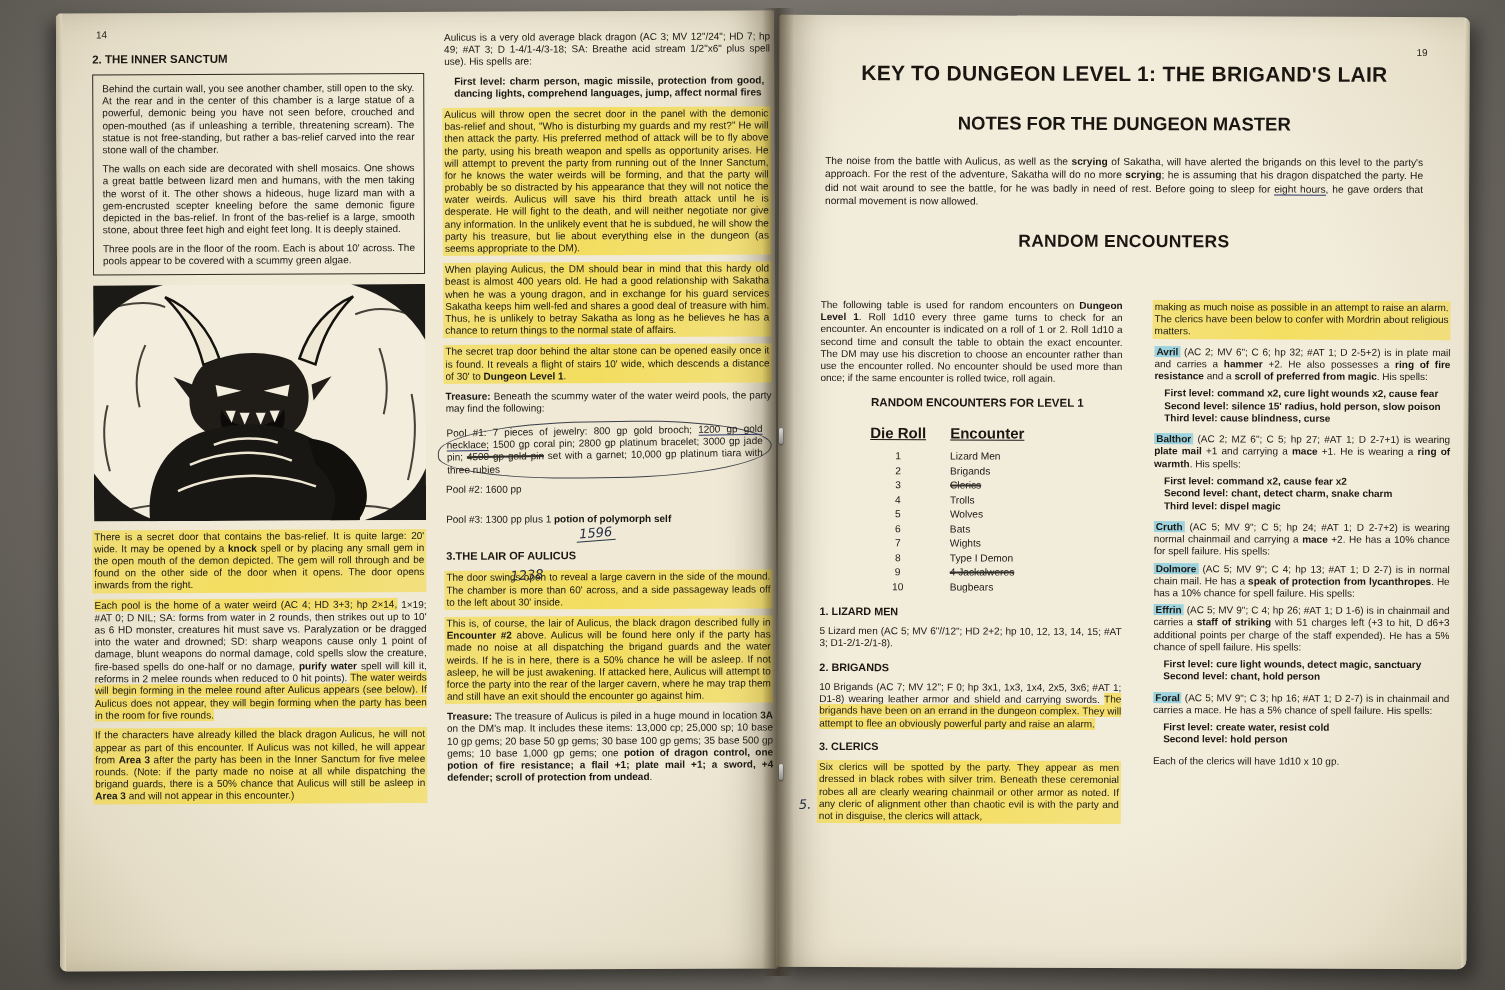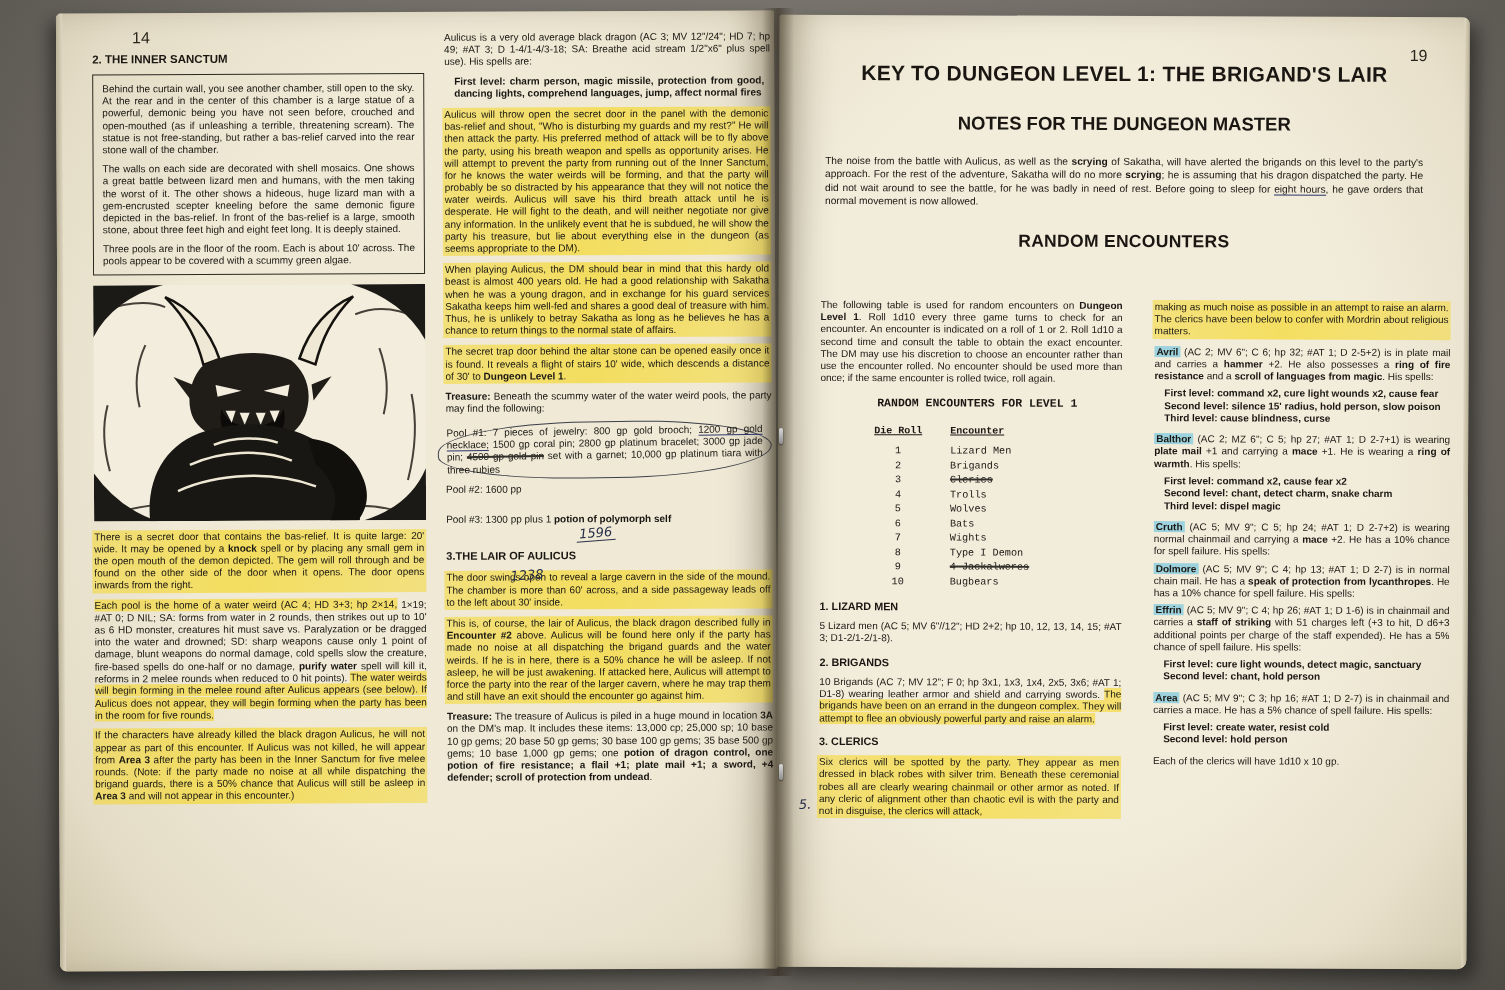--- a/index.html
+++ b/index.html
@@ -29,21 +29,21 @@
   }
   .page-right::after{content:"";position:absolute;right:0;top:0;bottom:0;width:5px;
     background:linear-gradient(270deg,#b9b096,#e0d8c2);}
   .gutter{position:absolute;left:762px;top:8px;width:32px;height:968px;pointer-events:none;
     background:linear-gradient(90deg, rgba(30,22,8,0) 0%, rgba(30,22,8,0.45) 50%, rgba(30,22,8,0) 100%);}
   .staple{position:absolute;left:779px;width:4px;height:16px;border-radius:2px;
     background:linear-gradient(#d8d8d8,#8e8e8e);box-shadow:0 1px 2px rgba(0,0,0,0.55);}
   .staple-top{top:428px;}
   .staple-bottom{top:764px;}
 
-  .pagenum{position:absolute;font-size:16px;color:#2a261e;margin-left:36px;}
+  .pagenum{position:absolute;font-size:10px;color:#2a261e;}
   .pagenum-left{left:40px;top:16px;}
   .pagenum-right{right:42px;top:30px;}
 
   .para{font-size:10px;line-height:1.22;text-align:justify;margin:0 0 7px;}
   b{font-weight:bold;}
   s{text-decoration:line-through;text-decoration-color:#33312c;text-decoration-thickness:1.5px;}
   u.pen-under{text-decoration:none;border-bottom:1.6px solid #2b3568;}
   mark.hl-mark{background:rgba(246,214,22,0.55);color:inherit;padding:0.5px 0;}
   .hl{background:linear-gradient(100deg, rgba(246,214,22,0.48) 0%, rgba(246,214,22,0.62) 45%, rgba(246,214,22,0.45) 100%);
       padding:1px 2px;margin-left:-2px;}
@@ -71,23 +71,23 @@
   .lair-heading{font-size:11px;font-weight:bold;margin:2px 0 9px;}
 
   
   .title1{margin:46px 40px 0;text-align:center;font-size:21px;font-weight:bold;letter-spacing:0.3px;}
   .title2{margin:27px 40px 0;text-align:center;font-size:18.5px;font-weight:bold;}
   .notes{margin:20px 46px 0;font-size:10.2px;line-height:1.3;}
   .title3{margin:23px 40px 0;text-align:center;font-size:17.5px;font-weight:bold;letter-spacing:0.3px;}
   .rcol1{position:absolute;left:42px;top:284px;width:302px;}
   .rcol2{position:absolute;left:376px;top:284px;width:296px;}
 
-  .retable{width:262px;margin:12px 0 4px 26px;font-family:Liberation Mono, monospace;}
+  .retable{width:262px;margin:12px 0 4px 26px;}
   .ttitle{text-align:center;font-weight:bold;font-size:11.5px;margin:0 0 16px;}
-  .thead{display:flex;font-weight:bold;font-size:10px;margin-bottom:8px;}
+  .thead{display:flex;font-weight:bold;font-size:15px;margin-bottom:8px;}
   .thead span{text-decoration:underline;}
   .thead .troll,.trow .troll{width:104px;text-align:center;}
   .thead .tenc,.trow .tenc{flex:1;text-align:left;}
   .trow{display:flex;font-size:10.2px;line-height:1.42;}
   .sub-heading{font-size:10.8px;font-weight:bold;margin:11px 0 8px;}
   .hand-5{left:-20px;top:498px;transform:rotate(-2deg);}
 
   .cleric{margin-bottom:4px;}
   .cleric .para{margin-bottom:5px;}
   .spell{font-weight:bold;font-size:10px;line-height:1.24;text-align:left;
@@ -248,21 +248,21 @@
       <span class="hand hand-5">5.</span>
 
       <h3 class="sub-heading">3. CLERICS</h3>
       <p class="para hl">Six clerics will be spotted by the party. They appear as men dressed in black robes with silver trim. Beneath these ceremonial robes all are clearly wearing chainmail or other armor as noted. If any cleric of alignment other than chaotic evil is with the party and not in disguise, the clerics will attack,</p>
     </div>
 
     <div class="rcol2">
       <p class="para hl">making as much noise as possible in an attempt to raise an alarm. The clerics have been below to confer with Mordrin about religious matters.</p>
 
       <div class="cleric">
-        <p class="para"><span class="hl-blue">Avril</span><span> (AC 2; MV 6"; C 6; hp 32; #AT 1; D 2-5+2) is in plate mail and carries a <b>hammer</b> +2. He also possesses a <b>ring of fire resistance</b> and a <b>scroll of languages from magic</b>. His spells:</span></p>
+        <p class="para"><span class="hl-blue">Avril</span><span> (AC 2; MV 6"; C 6; hp 32; #AT 1; D 2-5+2) is in plate mail and carries a <b>hammer</b> +2. He also possesses a <b>ring of fire resistance</b> and a <b>scroll of preferred from magic</b>. His spells:</span></p>
         <div class="spell-lines">
           <p class="spell">First level: command x2, cure light wounds x2, cause fear</p>
           <p class="spell">Second level: silence 15' radius, hold person, slow poison</p>
           <p class="spell">Third level: cause blindness, curse</p>
         </div>
       </div>
 
       <div class="cleric">
         <p class="para"><span class="hl-blue">Balthor</span><span> (AC 2; MZ 6"; C 5; hp 27; #AT 1; D 2-7+1) is wearing <b>plate mail</b> +1 and carrying a <b>mace</b> +1. He is wearing a <b>ring of warmth</b>. His spells:</span></p>
         <div class="spell-lines">
@@ -282,21 +282,21 @@
 
       <div class="cleric">
         <p class="para"><span class="hl-blue">Effrin</span><span> (AC 5; MV 9"; C 4; hp 26; #AT 1; D 1-6) is in chainmail and carries a <b>staff of striking</b> with 51 charges left (+3 to hit, D d6+3 additional points per charge of the staff expended). He has a 5% chance of spell failure. His spells:</span></p>
         <div class="spell-lines">
           <p class="spell">First level: cure light wounds, detect magic, sanctuary</p>
           <p class="spell">Second level: chant, hold person</p>
         </div>
       </div>
 
       <div class="cleric">
-        <p class="para"><span class="hl-blue">Area</span><span> (AC 5; MV 9"; C 3; hp 16; #AT 1; D 2-7) is in chainmail and carries a mace. He has a 5% chance of spell failure. His spells:</span></p>
+        <p class="para"><span class="hl-blue">Foral</span><span> (AC 5; MV 9"; C 3; hp 16; #AT 1; D 2-7) is in chainmail and carries a mace. He has a 5% chance of spell failure. His spells:</span></p>
         <div class="spell-lines">
           <p class="spell">First level: create water, resist cold</p>
           <p class="spell">Second level: hold person</p>
         </div>
       </div>
 
       <p class="para final-note">Each of the clerics will have 1d10 x 10 gp.</p>
     </div>
   </div>
 

